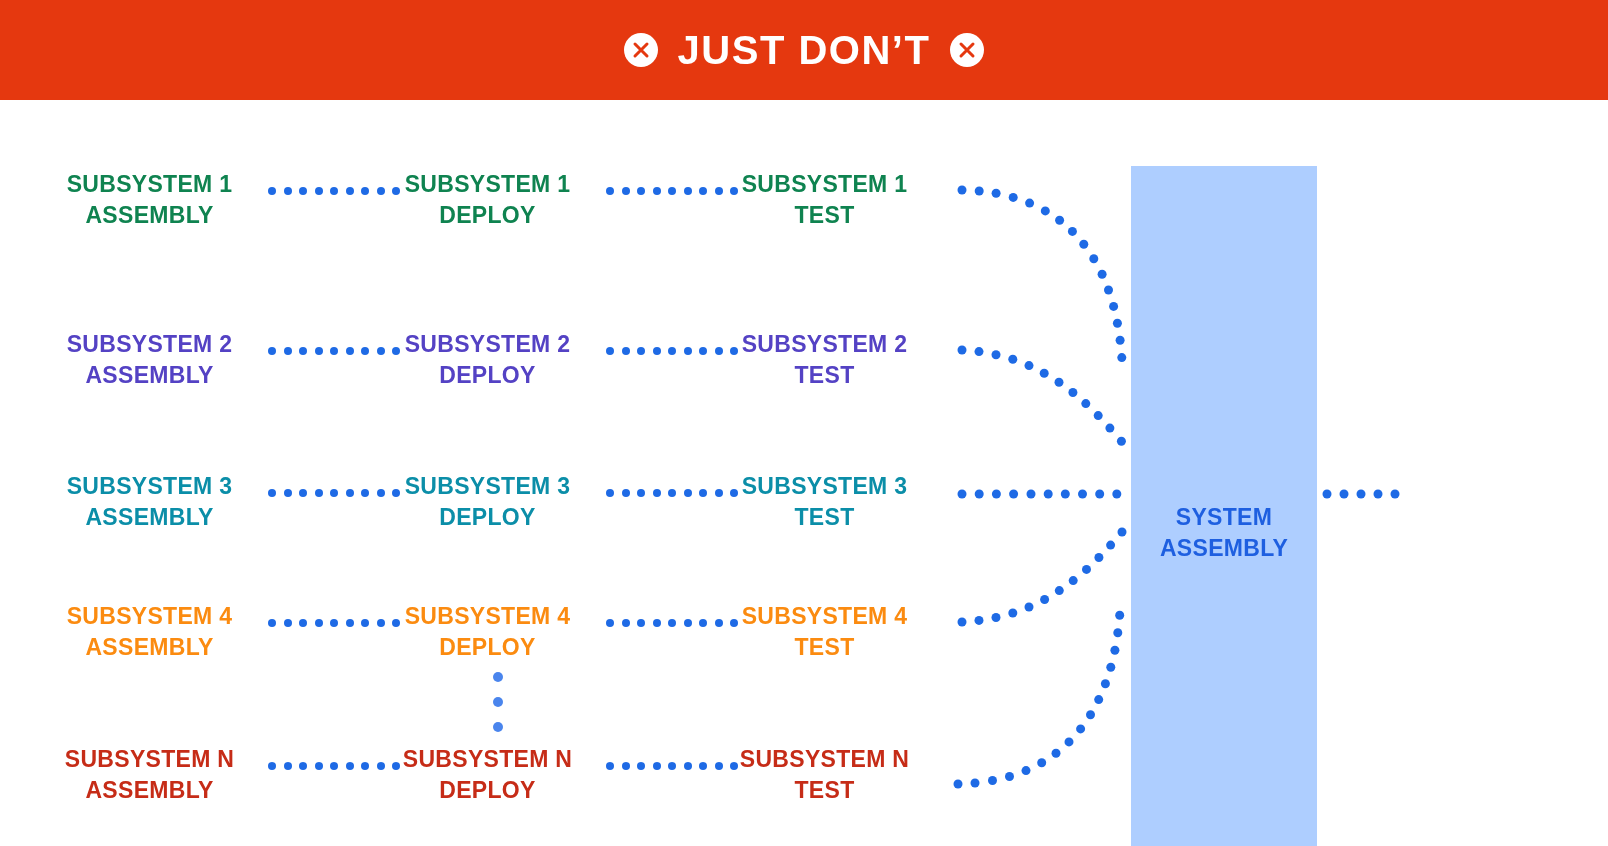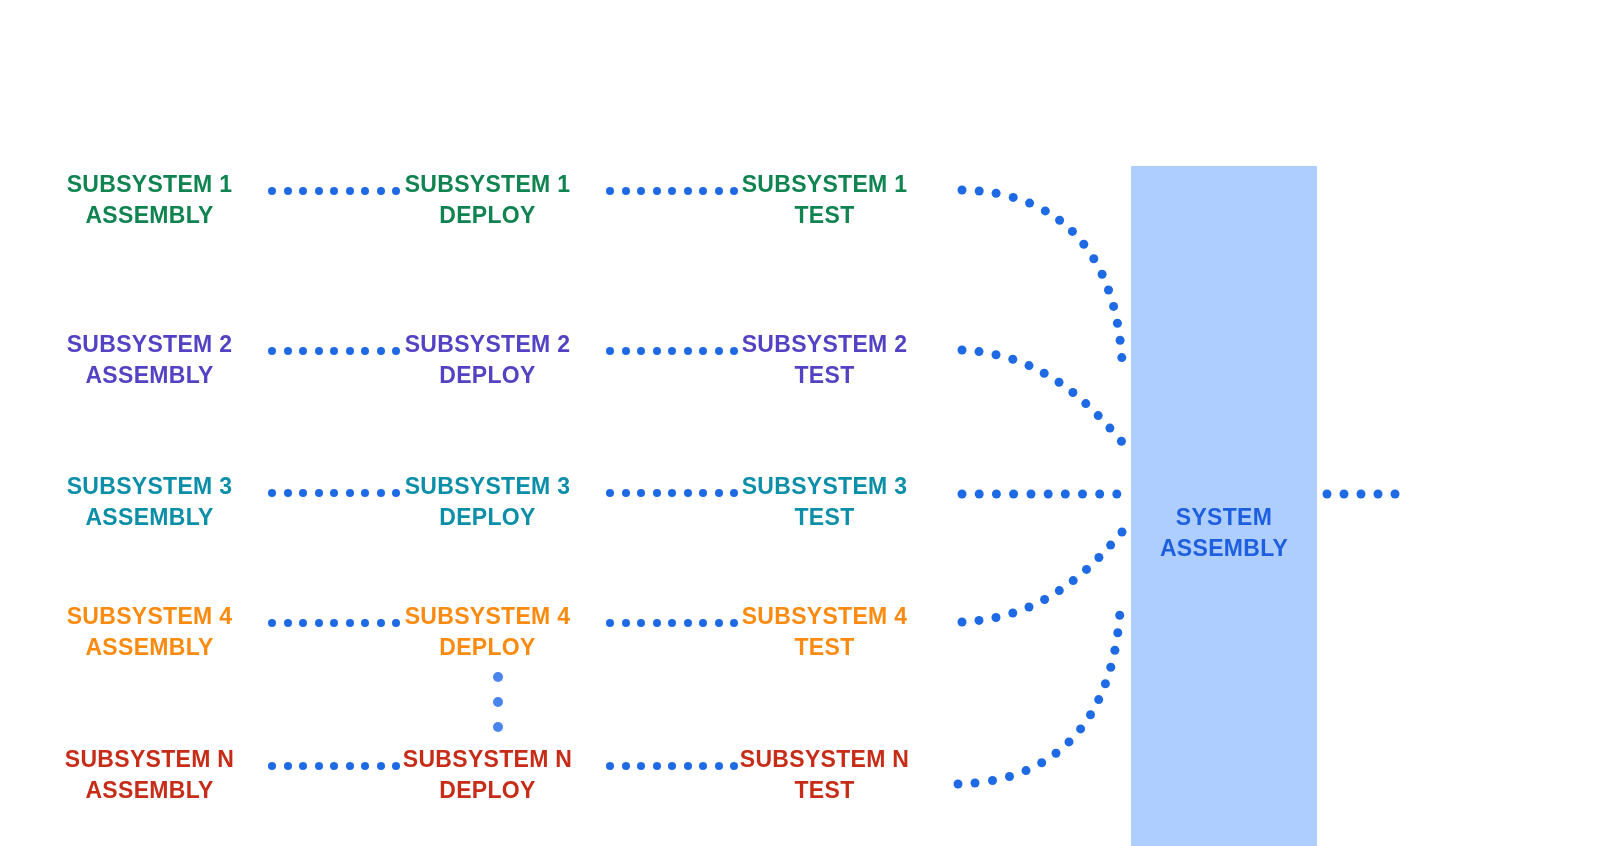--- a/index.html
+++ b/index.html
@@ -139,20 +139,33 @@
     border-radius: 50%;
     background: #4a85ed;
     margin-bottom: 15px;
   }
 </style>
 </head>
 <body>
 
 <div id="page">
 
+  <div id="banner">
+    <div id="banner-inner">
+      <svg class="banner-icon" viewBox="0 0 34 34">
+        <circle cx="17" cy="17" r="17" fill="#ffffff"></circle>
+        <path d="M11 11 L23 23 M23 11 L11 23" stroke="#e5380f" stroke-width="3" stroke-linecap="round"></path>
+      </svg>
+      <div id="banner-title">JUST DON’T</div>
+      <svg class="banner-icon" viewBox="0 0 34 34">
+        <circle cx="17" cy="17" r="17" fill="#ffffff"></circle>
+        <path d="M11 11 L23 23 M23 11 L11 23" stroke="#e5380f" stroke-width="3" stroke-linecap="round"></path>
+      </svg>
+    </div>
+  </div>
 
   <div id="diagram">
 
     <svg id="curve-layer" viewBox="0 0 1608 746">
         <g>
           <circle cx="962.0" cy="98.0" r="4.5" fill="#1e6ae5"></circle>
           <circle cx="979.2" cy="99.0" r="4.5" fill="#1e6ae5"></circle>
           <circle cx="996.1" cy="101.3" r="4.5" fill="#1e6ae5"></circle>
           <circle cx="1013.2" cy="105.4" r="4.5" fill="#1e6ae5"></circle>
           <circle cx="1029.6" cy="111.1" r="4.5" fill="#1e6ae5"></circle>

